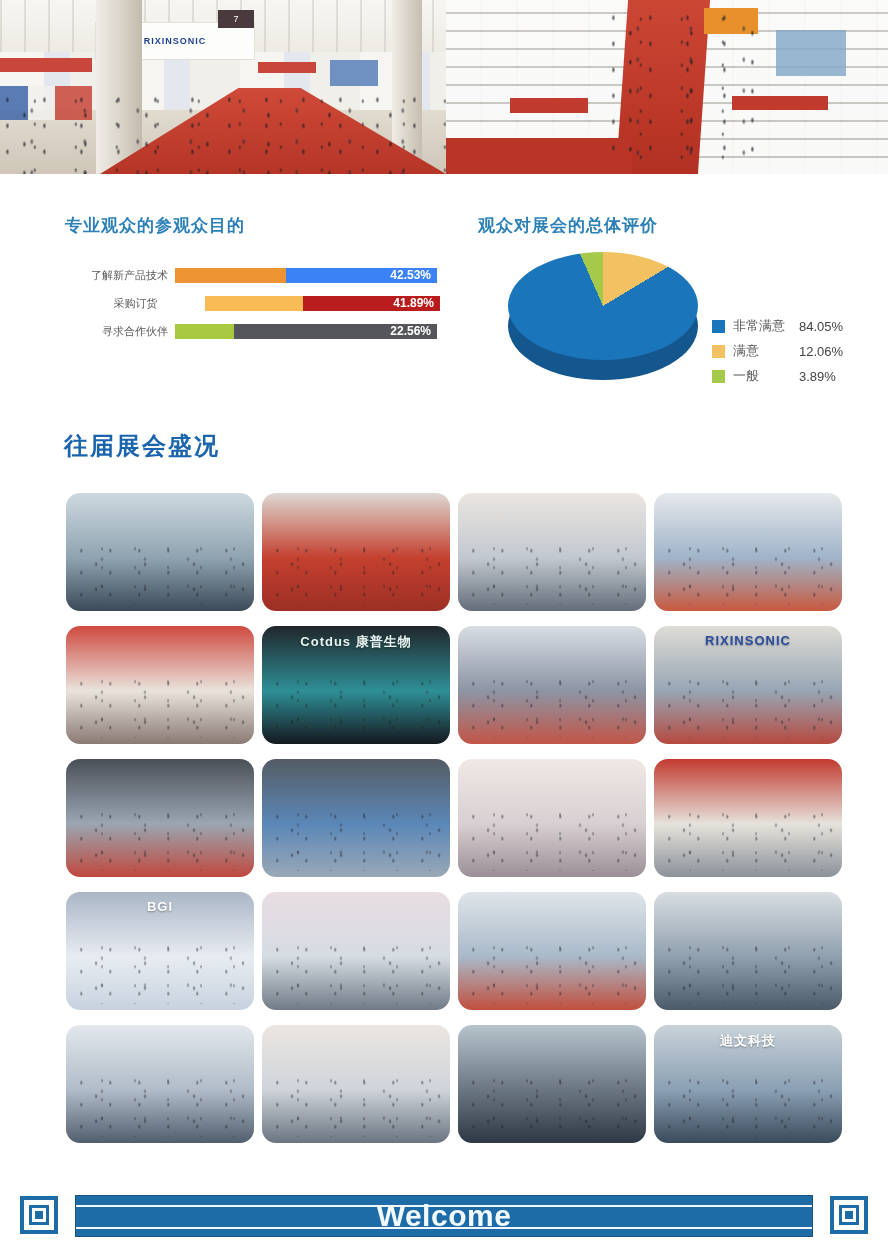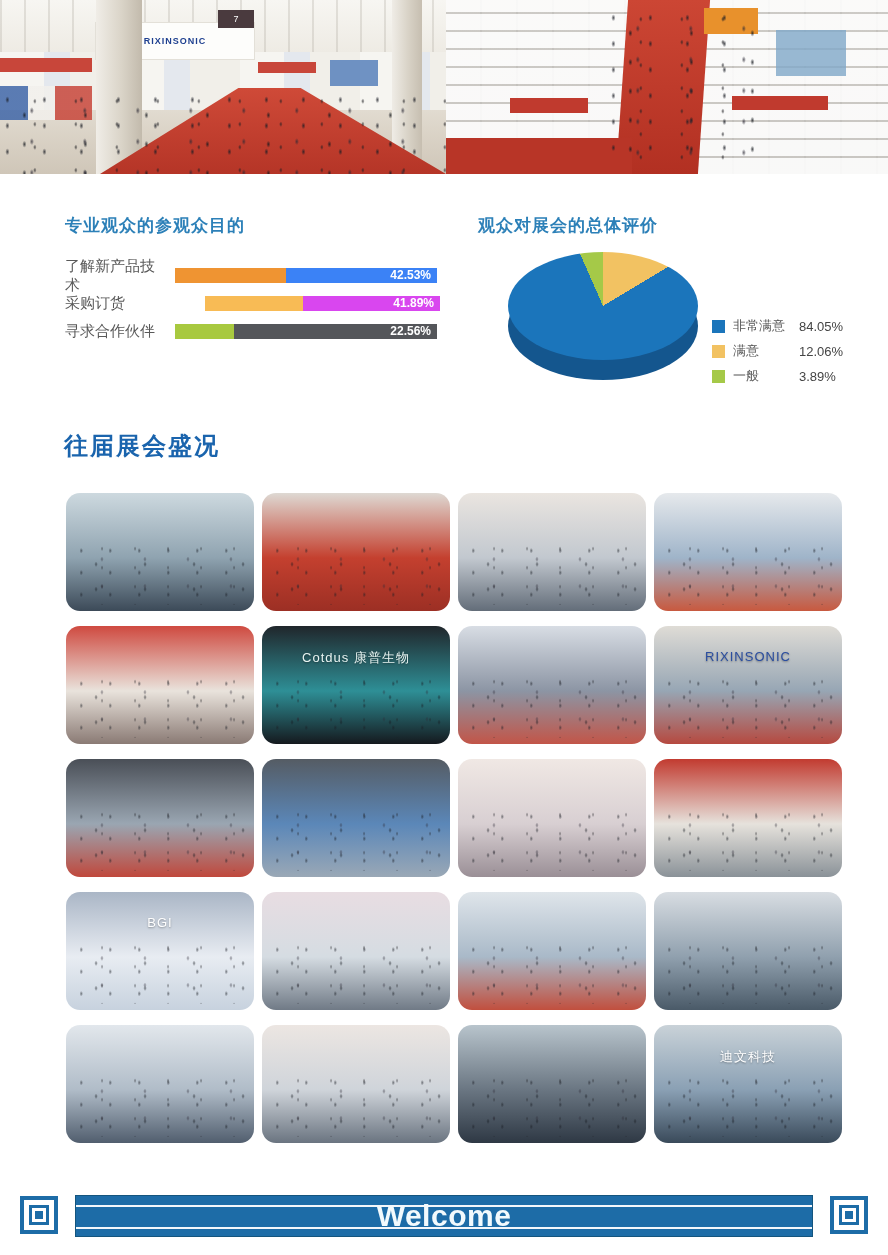--- a/index.html
+++ b/index.html
@@ -53,21 +53,21 @@
   .blue-booth-r{position:absolute;left:330px;top:30px;width:70px;height:46px;background:#7fa8c8;opacity:.8;}
   .crowd-right{left:160px;right:130px;top:10px;height:160px;}
 
   
   .chart-title{position:absolute;margin:0;font-size:17px;font-weight:bold;letter-spacing:1px;
         color:var(--chart_title_blue);}
   #bar-title{left:65px;top:214px;}
   #pie-title{left:478px;top:214px;}
   .bars{position:absolute;left:65px;top:268px;width:375px;}
   .bar-row{display:flex;align-items:center;height:15px;margin-bottom:13px;}
-  .bar-label{width:103px;padding-right:7px;font-size:15px;color:var(--label_gray);}
+  .bar-label{width:103px;padding-right:7px;text-align:right;font-size:11px;color:var(--label_gray);}
   .bar-track{position:relative;width:262px;height:15px;}
   .bar-fill{position:absolute;left:0;top:0;bottom:0;}
   .bar-pct{position:absolute;right:6px;top:0;line-height:15px;font-size:12px;font-weight:600;color:#fff;}
 
   .pie-wrap{position:absolute;left:508px;top:252px;width:190px;height:128px;}
   .pie-depth{position:absolute;left:0;top:20px;width:190px;height:108px;border-radius:50%;}
   .pie-face{position:absolute;left:0;top:-41px;width:190px;height:190px;border-radius:50%;
         transform:scaleY(0.568);transform-origin:50% 50%;}
   .legend{position:absolute;left:712px;top:318px;}
   .legend-row{display:flex;align-items:center;height:16px;margin-bottom:9px;}
@@ -81,22 +81,22 @@
   .gallery{position:absolute;left:66px;top:493px;display:grid;
         grid-template-columns:repeat(4,188px);grid-auto-rows:118px;gap:15px 8px;}
   .photo{position:relative;border-radius:14px;overflow:hidden;}
   .photo::after{content:"";position:absolute;left:4%;right:4%;top:42%;bottom:5%;
       background-image:
         radial-gradient(ellipse 2.5px 4px at 25% 35%,rgba(25,28,36,.55),transparent 70%),
         radial-gradient(ellipse 2.5px 4px at 65% 60%,rgba(45,42,55,.5),transparent 70%),
         radial-gradient(ellipse 2px 3.5px at 85% 30%,rgba(30,30,34,.5),transparent 70%),
         radial-gradient(ellipse 2.5px 4px at 45% 85%,rgba(20,24,30,.55),transparent 70%);
       background-size:29px 22px,43px 27px,33px 19px,49px 25px;}
-  .photo-label{position:absolute;left:0;right:0;top:23px;z-index:2;text-align:center;
-      font-size:13px;font-weight:normal;letter-spacing:1px;text-shadow:0 1px 2px rgba(0,0,0,.35);}
+  .photo-label{position:absolute;left:0;right:0;top:7px;z-index:2;text-align:center;
+      font-size:13px;font-weight:bold;letter-spacing:1px;text-shadow:0 1px 2px rgba(0,0,0,.35);}
 
   
   .welcome-bar{position:absolute;left:75px;top:1195px;width:738px;height:42px;
       background:var(--brand_blue);border:1px solid var(--brand_blue_dark);box-sizing:border-box;}
   .welcome-bar::before,.welcome-bar::after{content:"";position:absolute;left:0;right:0;height:2px;background:#fff;opacity:.95;}
   .welcome-bar::before{top:9px;}
   .welcome-bar::after{bottom:7px;}
   .welcome-text{position:relative;z-index:2;display:block;text-align:center;line-height:40px;
       font-size:30px;font-weight:bold;letter-spacing:.5px;color:var(--welcome_text);}
   .sq{position:absolute;top:1196px;width:38px;height:38px;box-sizing:border-box;
@@ -144,21 +144,21 @@
   <div class="bars">
       <div class="bar-row">
         <span class="bar-label">了解新产品技术</span>
         <div class="bar-track" style="background: #3b82f6; text-align: center;">
           <div class="bar-fill" style="width: 42.53%; background: rgb(239, 148, 50);"></div>
           <span class="bar-pct">42.53%</span>
         </div>
       </div>
       <div class="bar-row">
         <span class="bar-label">采购订货</span>
-        <div class="bar-track" style="background: #d946ef; margin-left: 40px;">
+        <div class="bar-track" style="background: #b91c1c; margin-left: 40px;">
           <div class="bar-fill" style="width: 41.89%; background: rgb(248, 187, 85);"></div>
           <span class="bar-pct">41.89%</span>
         </div>
       </div>
       <div class="bar-row">
         <span class="bar-label">寻求合作伙伴</span>
         <div class="bar-track" style="background: rgb(84, 86, 90);">
           <div class="bar-fill" style="width: 22.56%; background: rgb(168, 201, 63);"></div>
           <span class="bar-pct">22.56%</span>
         </div>

